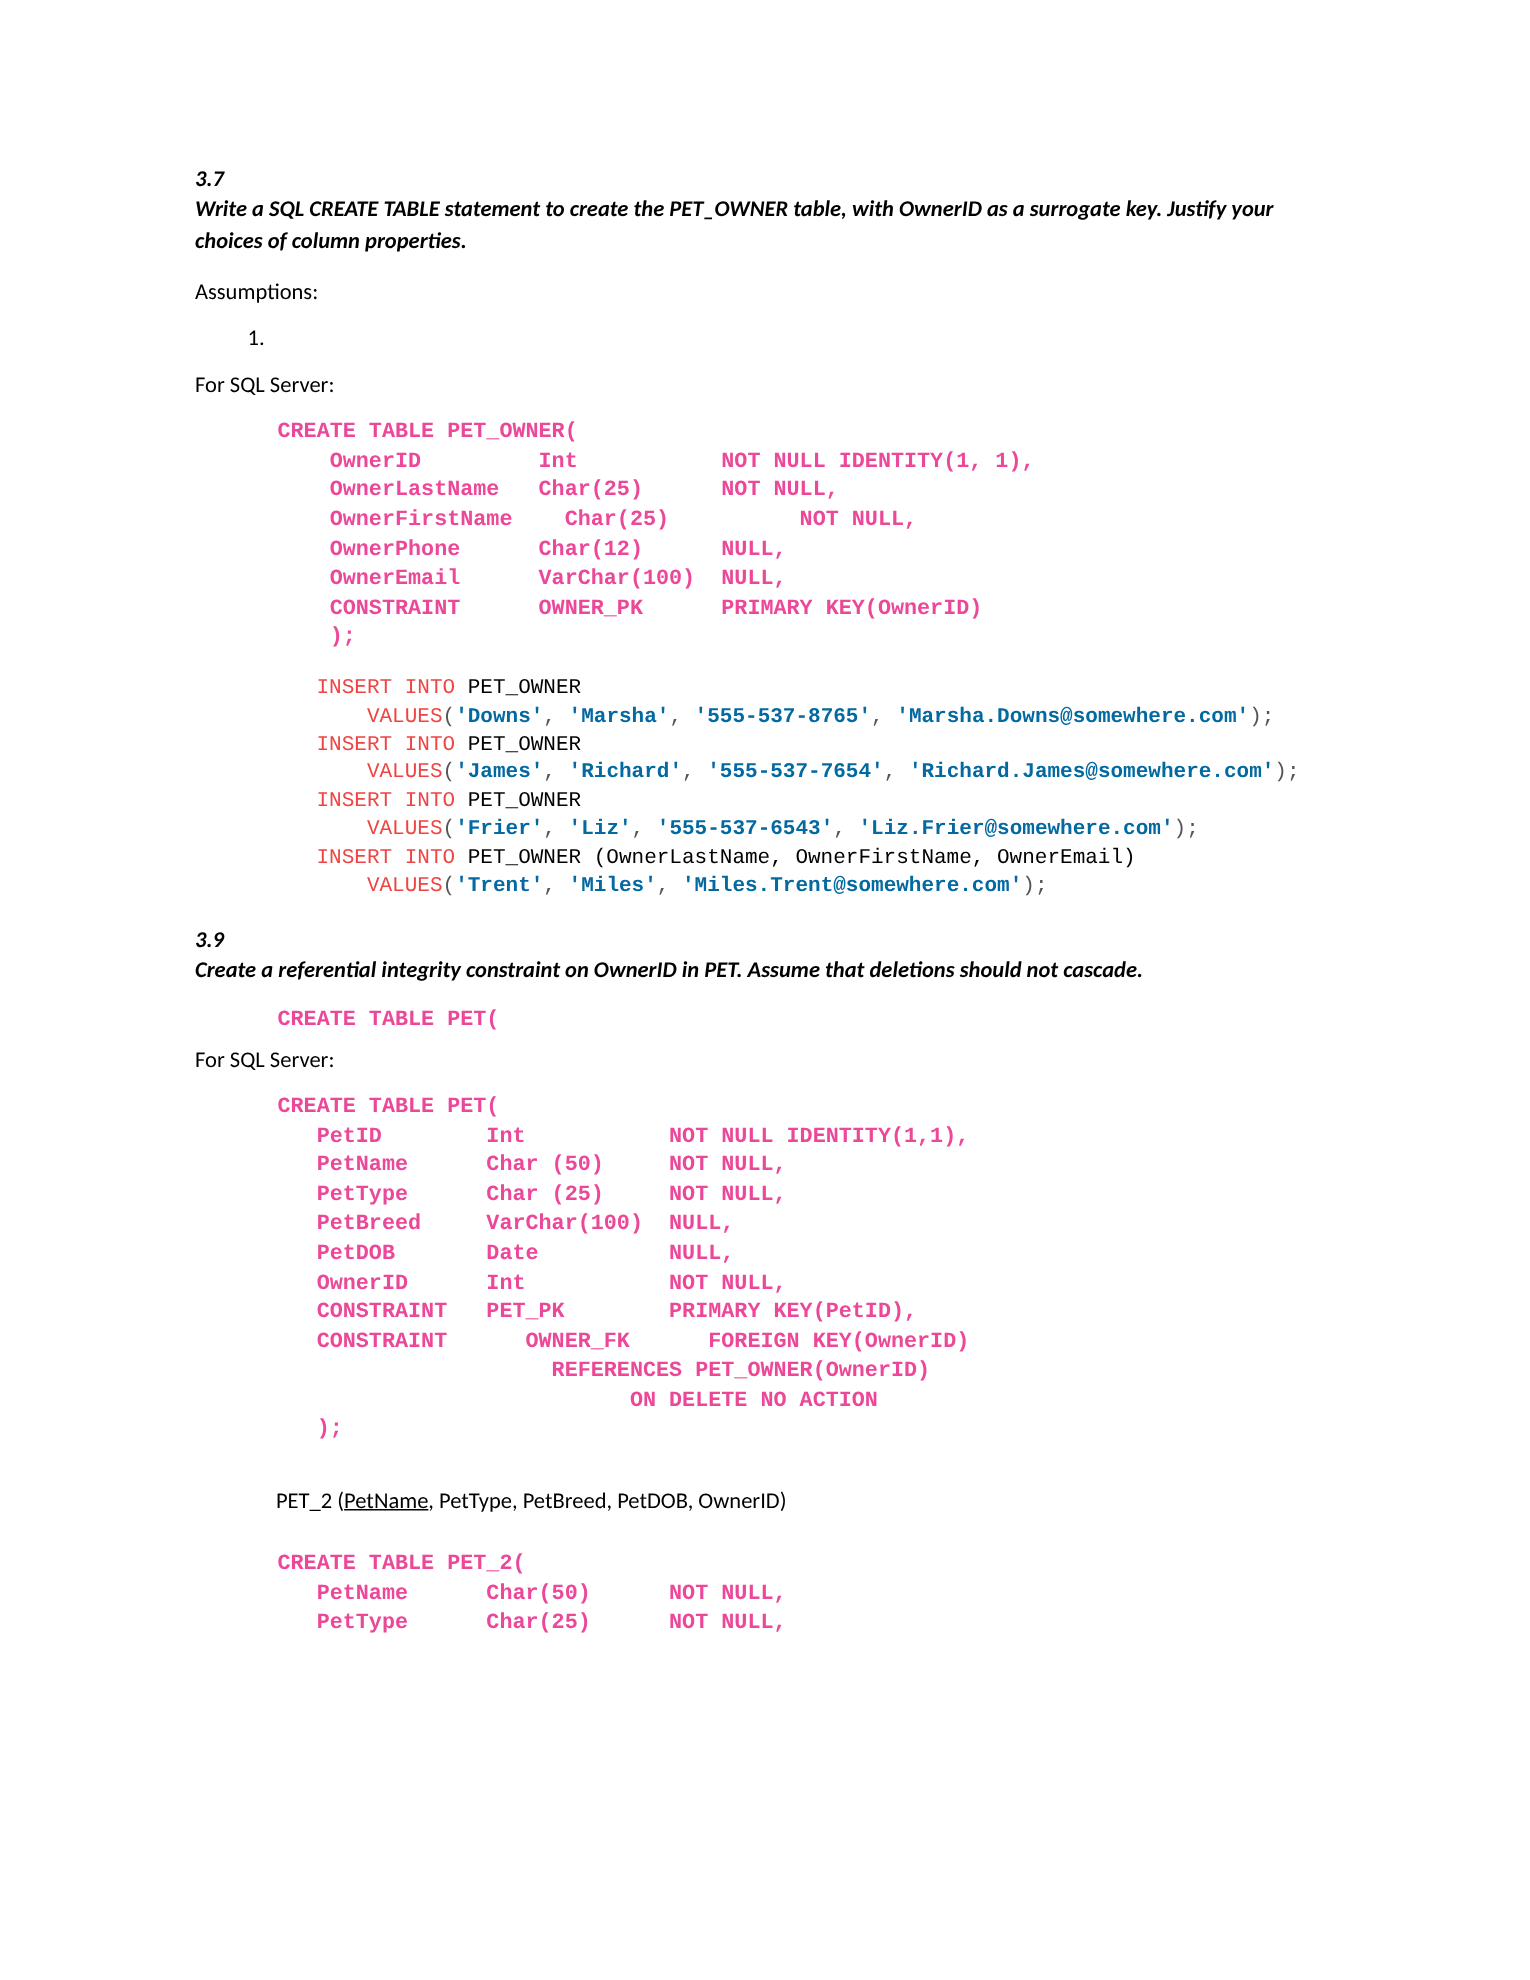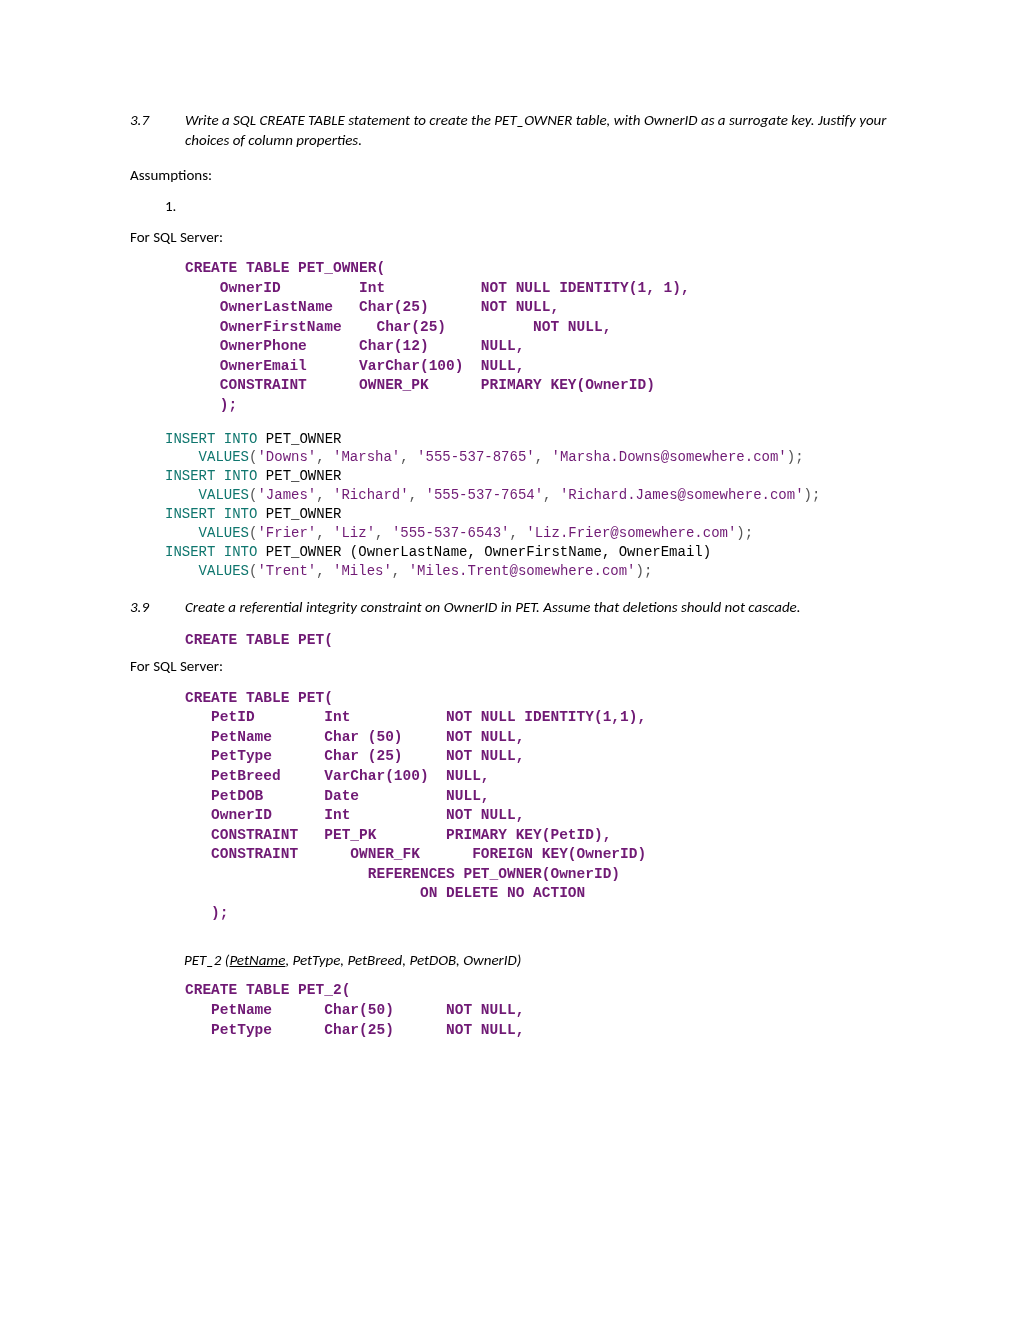--- a/index.html
+++ b/index.html
@@ -13,62 +13,62 @@
   }
   .page {
     padding: 110px 130px 60px 130px;
   }
   .question {
     margin-bottom: 16px;
   }
   .q-row {
     display: flex;
     font-style: italic;
-    font-weight: 400;
+    font-weight: 700;
     margin-bottom: 14px;
     line-height: 1.35;
+    flex-direction: column;
   }
   .q-num {
     width: 55px;
     flex-shrink: 0;
   }
   .q-text { flex: 1; }
   .body-text {
     margin-bottom: 12px;
     line-height: 1.35;
   }
   .list-item {
     margin-left: 35px;
     margin-bottom: 12px;
     display: flex;
   }
   .list-num { width: 28px; flex-shrink:0;}
   .schema {
     margin-left: 54px;
-    font-style: italic;
-    margin-bottom: 12px;
+    margin-bottom: 24px;
   }
   .schema .u { text-decoration: underline; }
   pre.code {
     font-family: "Courier New", monospace;
     font-size: 14.5px;
     line-height: 1.35;
     white-space: pre;
     margin: 0 0 14px 55px;
-    color: #701a75;
+    color: #ec4899;
   }
   pre.code-ins {
     font-family: Consolas, "Courier New", monospace;
     font-size: 14px;
     line-height: 1.35;
     white-space: pre;
     margin: 0 0 14px 35px;
   }
-  .blue { color: #0f766e; }
-  .red { color: #701a75; }
+  .blue { color: #ef4444; margin-left: 46px; }
+  .red { color: #0369a1; font-weight: bold; }
   .gray { color: #555; }
   .bold { font-weight: bold; }
 </style>
 </head>
 <body>
 
 <div class="page">
 
   <div class="question">
     <div class="q-row">

